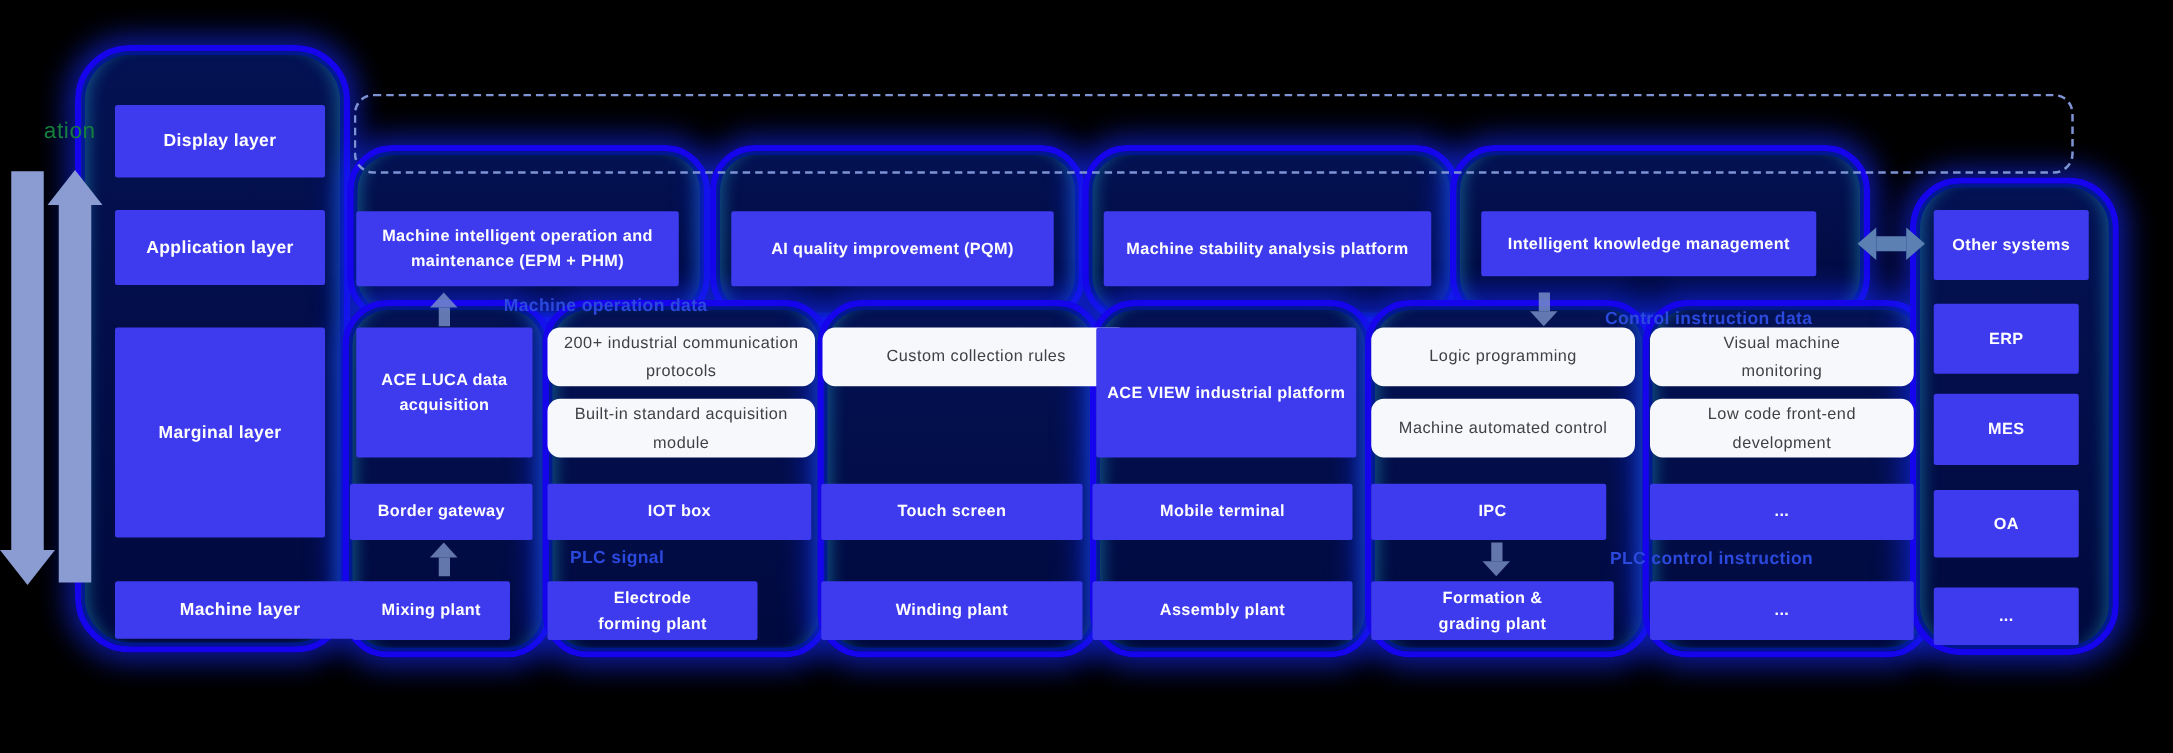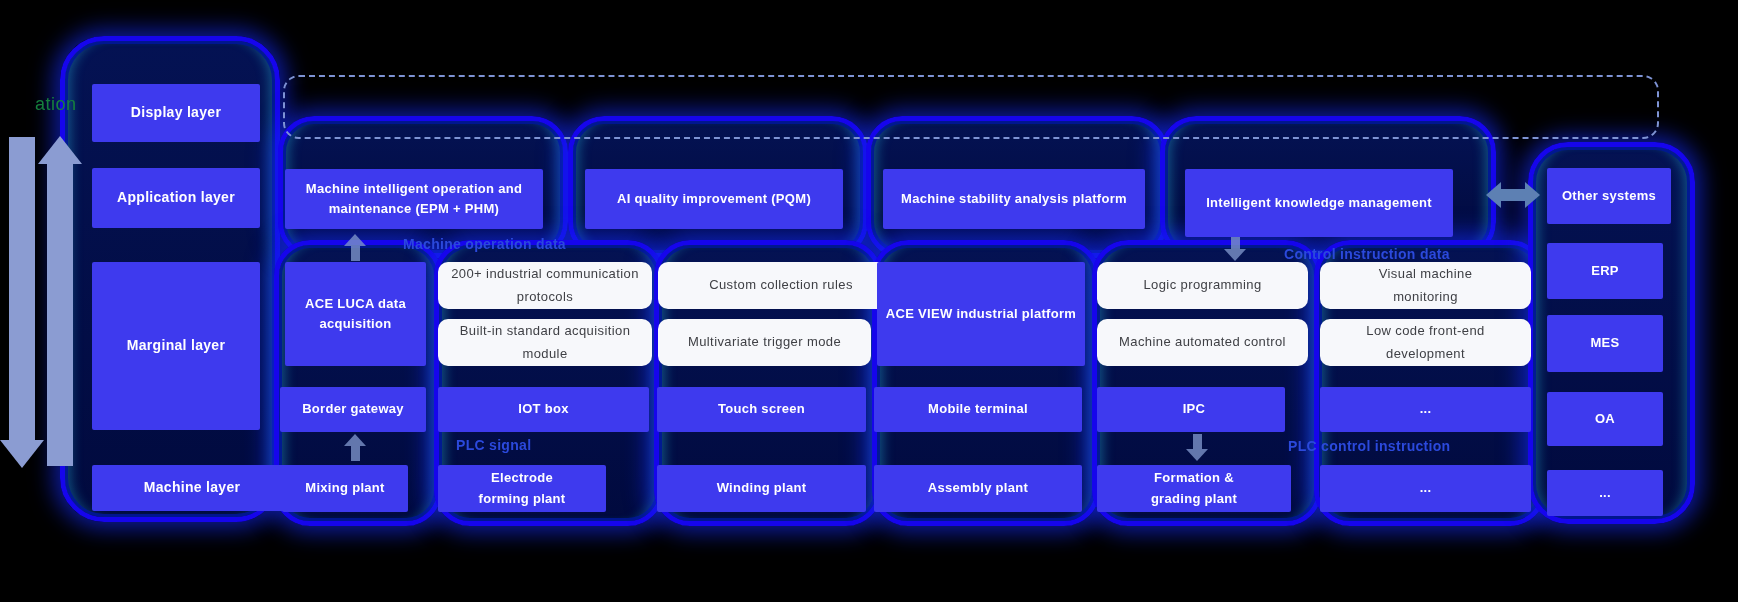--- a/index.html
+++ b/index.html
@@ -90,38 +90,37 @@
   <div class="capsule" style="left:1528px;top:142px;width:157px;height:372px;border-radius:40px;"></div>
 
   <div class="bluebox" style="left:92px;top:72px;width:168px;height:58px;font-size:14px;margin-top:12px;">Display layer</div>
   <div class="bluebox" style="left:92px;top:262px;width:168px;height:168px;font-size:14px;">Marginal layer</div>
   <div class="bluebox" style="left:92px;top:168px;width:168px;height:60px;font-size:14px;">Application layer</div>
   <div class="bluebox" style="left:92px;top:465px;width:200px;height:46px;font-size:14px;">Machine layer</div>
 
   <div class="bluebox" style="left:285px;top:169px;width:258px;height:60px;">Machine intelligent operation and maintenance (EPM + PHM)</div>
   <div class="bluebox" style="left:585px;top:169px;width:258px;height:60px;">AI quality improvement (PQM)</div>
   <div class="bluebox" style="left:883px;top:169px;width:262px;height:60px;">Machine stability analysis platform</div>
-  <div class="bluebox" style="left:1185px;top:169px;width:268px;height:68px;">Intelligent knowledge management</div>
+  <div class="bluebox" style="left:1185px;top:169px;width:268px;height:52px;">Intelligent knowledge management</div>
 
   <div class="sarrow" style="left:344px;top:234px;">
     <div class="head-up"></div>
       <div class="shaft"></div>
   </div>
   <div class="flowlabel" style="left:403px;top:236px;">Machine operation data</div>
   <div class="sarrow" style="left:1224px;top:234px;">
     <div class="shaft"></div>
       <div class="head-down"></div>
   </div>
   <div class="flowlabel" style="left:1284px;top:246px;">Control instruction data</div>
 
   <div class="bluebox" style="left:285px;top:262px;width:141px;height:104px;">ACE LUCA data acquisition</div>
   <div class="whitebox" style="left:438px;top:262px;width:214px;height:47px;">200+ industrial communication protocols</div>
   <div class="whitebox" style="left:438px;top:319px;width:214px;height:47px;">Built-in standard acquisition module</div>
   <div class="whitebox" style="left:658px;top:262px;width:246px;height:47px;padding:2px 34px;">Custom collection rules</div>
-  <div class="whitebox" style="left:658px;top:319px;width:213px;height:47px;padding:2px 24px;">Multivariate trigger mode</div>
   <div class="bluebox" style="left:877px;top:262px;width:208px;height:104px;">ACE VIEW industrial platform</div>
   <div class="whitebox" style="left:1097px;top:262px;width:211px;height:47px;">Logic programming</div>
   <div class="whitebox" style="left:1097px;top:319px;width:211px;height:47px;border-radius:10px;">Machine automated control</div>
   <div class="whitebox" style="left:1320px;top:262px;width:211px;height:47px;padding:2px 30px;">Visual machine monitoring</div>
   <div class="whitebox" style="left:1320px;top:319px;width:211px;height:47px;">Low code front-end development</div>
 
   <div class="bluebox" style="left:280px;top:387px;width:146px;height:45px;">Border gateway</div>
   <div class="bluebox" style="left:438px;top:387px;width:211px;height:45px;">IOT box</div>
   <div class="bluebox" style="left:657px;top:387px;width:209px;height:45px;">Touch screen</div>
   <div class="bluebox" style="left:874px;top:387px;width:208px;height:45px;">Mobile terminal</div>

